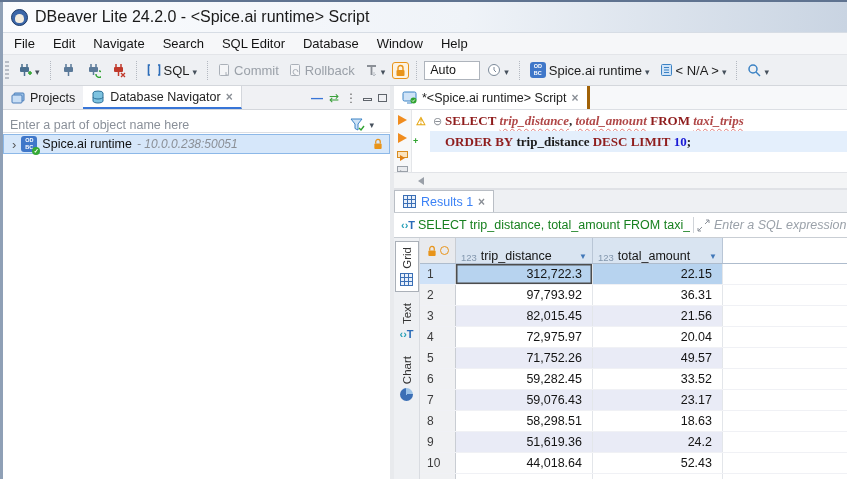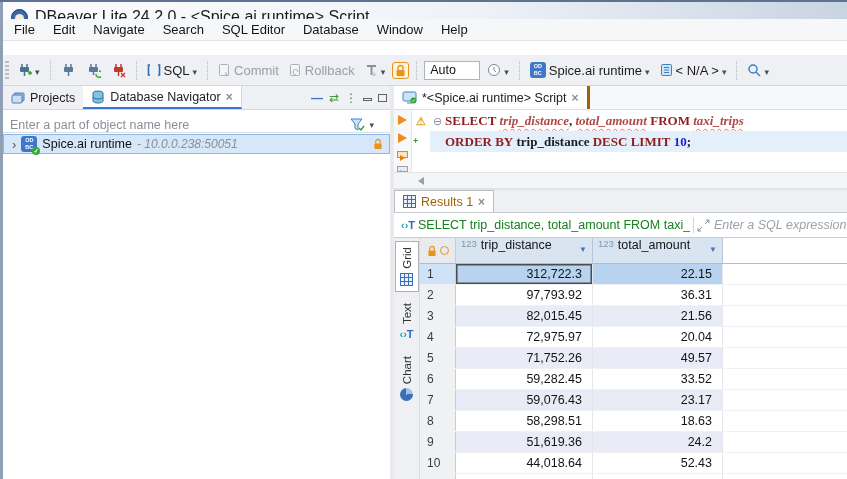--- a/index.html
+++ b/index.html
@@ -15,21 +15,21 @@
   #titlebar { left:0; top:0; right:0; height:31px;
     background:linear-gradient(to right,#fbfcfe 0%,#eff3f8 55%,#c9d4e2 100%);
     display:flex; align-items:center; padding-left:11px; border-bottom:1px solid #d7dde5; }
   #titlebar .app-icon { width:17px; height:17px; border-radius:50%; background:#3b66a8;
     position:relative; margin-right:7px; border:1px solid #1d3a66; }
   #titlebar .app-icon::after { content:""; position:absolute; left:3px; top:4px; width:9px; height:9px;
     border-radius:50% 50% 45% 45%; background:#f3ecdf; }
   #titlebar .title-text { font-size:16px; color:#1a1a1a; }
 
   
-  #menubar { left:0; top:17px; right:0; height:22px; background:#f6f7f9;
+  #menubar { left:0; top:31px; right:0; height:22px; background:#f6f7f9;
     display:flex; align-items:center; padding-left:5px; border-bottom:1px solid #e3e5e9; }
   .menu-item { font-size:13px; color:#141414; padding:2px 9px; cursor:default; }
 
   
   #toolbar { left:0; top:53px; right:0; height:31px; background:#eef0f3;
     border-bottom:1px solid #d4d7dc; display:flex; align-items:center; padding-left:4px; gap:4px; }
   .tb-grip { width:4px; height:18px; background:repeating-linear-gradient(#b9bec6 0 2px,transparent 2px 4px); margin:0 1px; }
   .tb-sep { width:1px; height:19px; border-left:1px dotted #b4b9c1; margin:0 3px; }
   .tb-btn { display:flex; align-items:center; gap:3px; padding:2px 3px; border-radius:2px; }
   .tb-label { font-size:13px; color:#1c1c1c; }
@@ -111,21 +111,21 @@
   .ed-scroll { position:absolute; top:86px; left:0; right:0; height:16px; background:#f4f5f6;
     border-top:1px solid #e2e4e8; }
   .scroll-arrow-left { position:absolute; left:24px; top:4px; width:0; height:0;
     border-right:6px solid #9aa0a8; border-top:4px solid transparent; border-bottom:4px solid transparent; }
 
   .hgap { position:absolute; top:102px; left:0; right:0; height:2px; background:#e0e2e6; }
 
   .res-tabs { position:absolute; top:104px; left:0; right:0; height:23px; background:#eef0f3;
     border-bottom:1px solid #c6cbd1; display:flex; }
   .res-tab { display:flex; align-items:center; gap:5px; padding:1px 8px; background:#fff;
-    border:1px solid #b9bec5; border-bottom:none; font-size:12.5px; color:#a16207; }
+    border:1px solid #b9bec5; border-bottom:none; font-size:12.5px; color:#3b82f6; }
 
   .res-filter { position:absolute; top:127px; left:0; right:0; height:25px; background:#fff;
     border-bottom:1px solid #c9ced4; display:flex; align-items:center; padding-left:4px; }
   .icon-sqlfilter { flex:none; width:20px; text-align:center; font-size:11px; font-weight:bold; }
   .icon-sqlfilter::before { content:"‹›"; color:#28a0b8; }
   .icon-sqlfilter::after { content:"T"; color:#2b6cb8; }
   .filter-query { max-width:272px; min-width:272px; overflow:hidden; white-space:nowrap;
     font-size:12.5px; color:#17801f; }
   .filter-sep { width:1px; height:16px; border-left:1px solid #d0d4d9; margin:0 3px; }
   .filter-placeholder { flex:1; overflow:hidden; white-space:nowrap; font-size:12.5px;
@@ -141,21 +141,21 @@
   .vlabel { writing-mode:vertical-rl; transform:rotate(180deg); font-size:11.5px; color:#333; }
   .icon-pie { width:13px; height:13px; border-radius:50%;
     background:conic-gradient(#9cc3e8 0 90deg,#3b6fb5 90deg 360deg); }
 
   .grid-table { position:absolute; left:26px; top:0; right:0; bottom:0; background:#fff; }
   .g-header { display:flex; height:26px; border-bottom:1px solid #aebccd; }
   .g-corner { width:36px; flex:none; background:#e8eaee; border-right:1px solid #c9cdd3;
     display:flex; align-items:center; justify-content:center; gap:3px; }
   .ring { width:9px; height:9px; border:1.5px solid #e8941a; border-radius:50%; }
   .g-hcell { flex:none; background:#d9e4f1; border-right:1px solid #b9c6d6;
-    display:flex; align-items:flex-start; padding:0 5px; gap:4px; }
+    display:flex; align-items:flex-end; padding:0 5px; gap:4px; }
   .g-htype { font-size:9.5px; color:#8296ad; }
   .g-hname { font-size:12.5px; color:#141414; flex:1; }
   .sort-tri::after { content:"▼"; color:#4177b8; font-size:8px; }
   .w-c1 { width:137px; } .w-c2 { width:130px; }
 
   .g-row { display:flex; height:21px; border-bottom:1px solid #f0f1f5; }
   .g-rn { width:36px; flex:none; background:#f0f1f3; border-right:1px solid #c9cdd3;
     font-size:12px; color:#3c3c3c; display:flex; align-items:center; padding-left:7px; }
   .g-cell { flex:none; font-size:12.5px; color:#141414; display:flex; align-items:center;
     justify-content:flex-end; padding-right:10px; border-right:1px solid #e3e6ea; }

